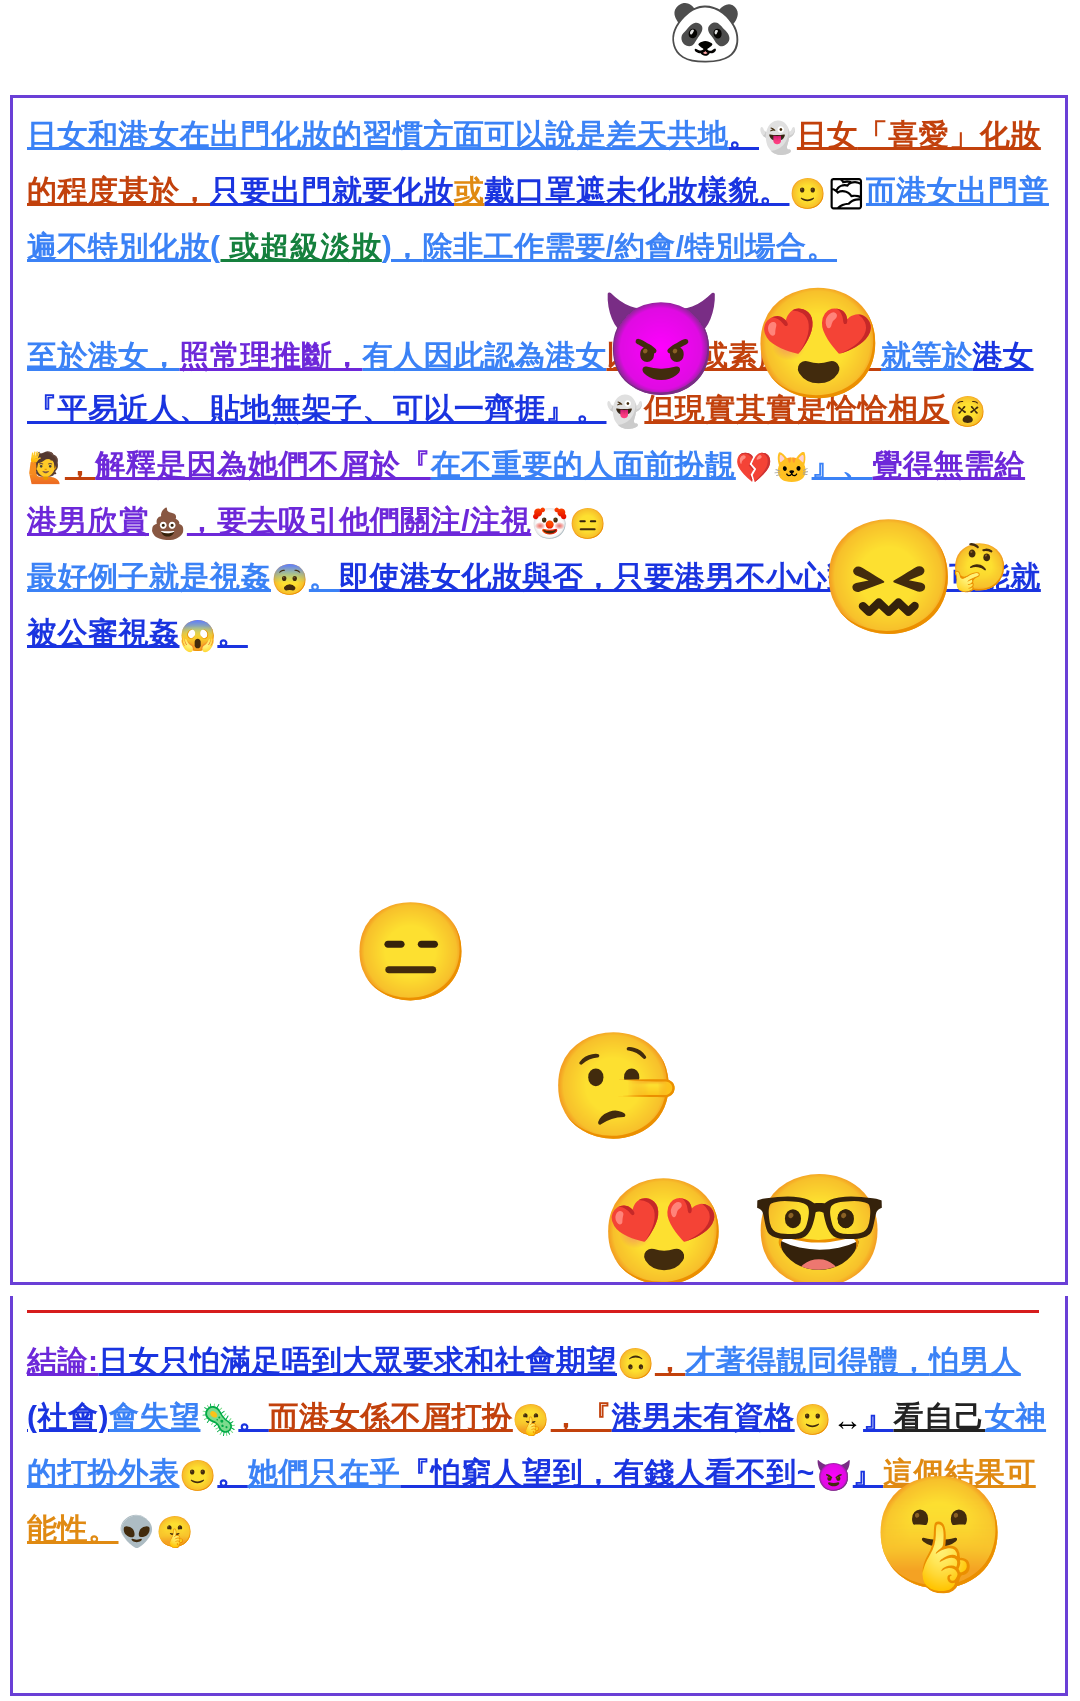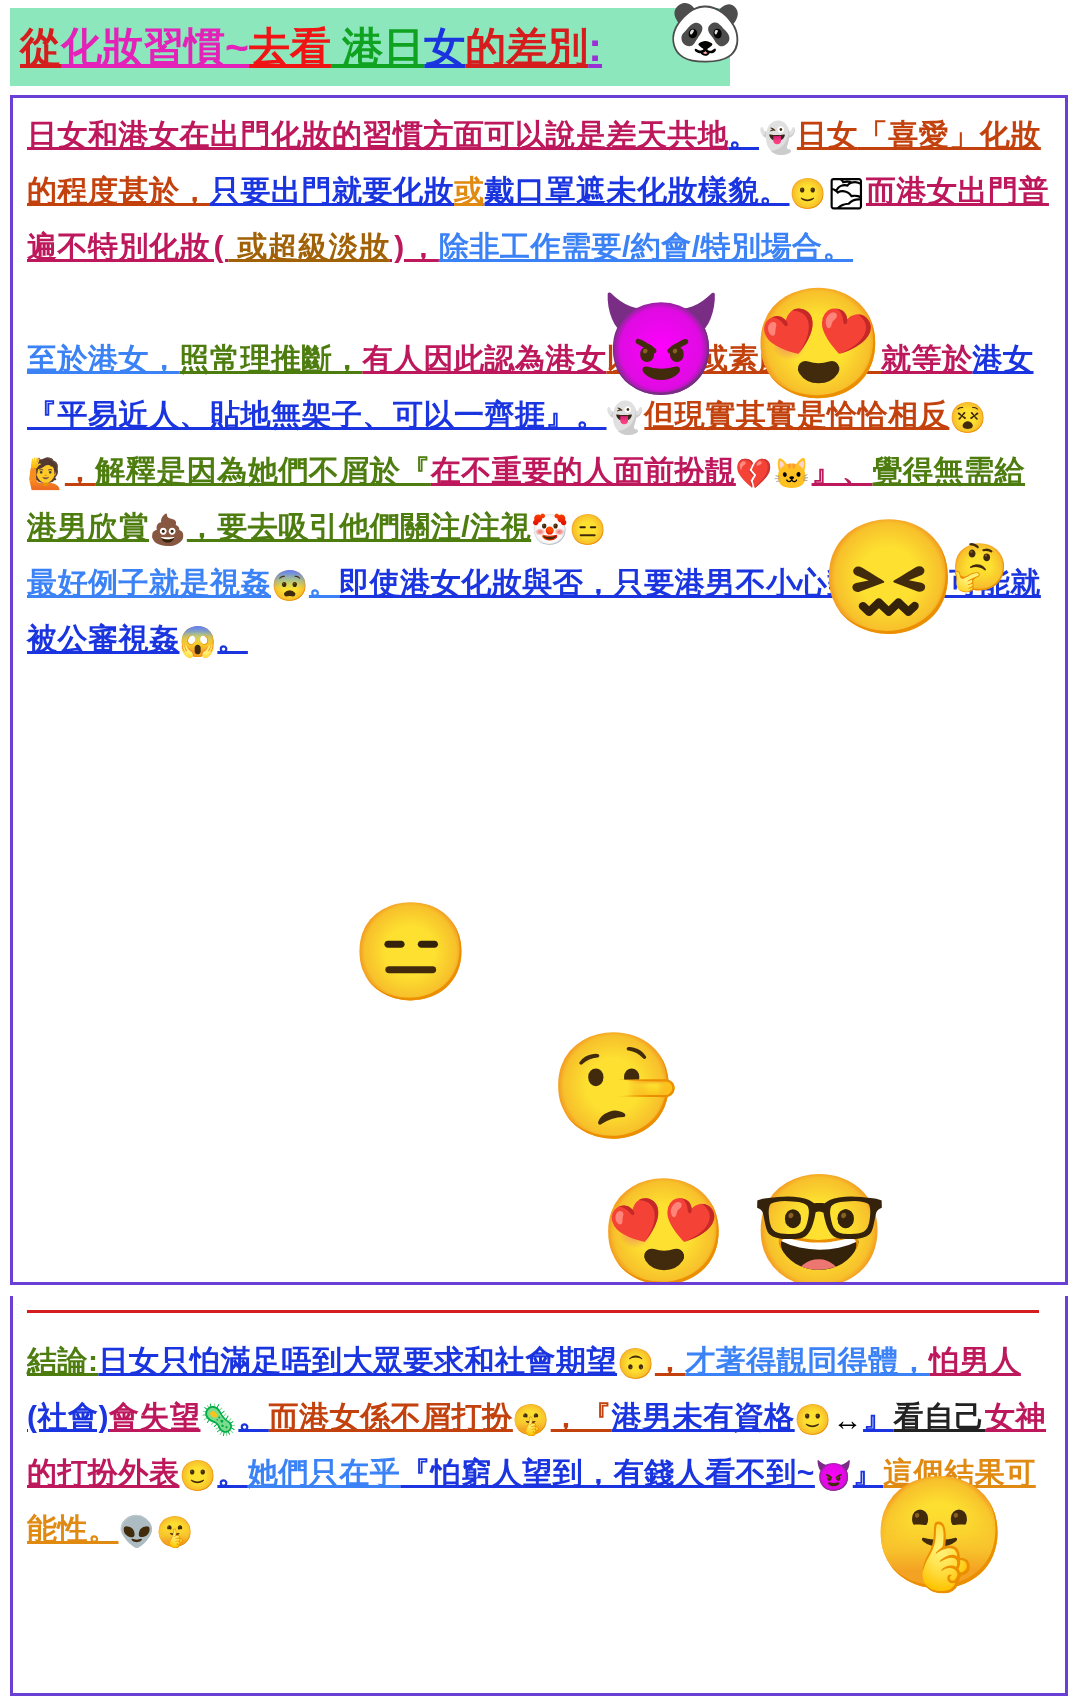--- a/index.html
+++ b/index.html
@@ -105,39 +105,34 @@
     text-decoration: none !important;
     font-size: 30px;
     vertical-align: -3px;
   }
   .big-emo {
     position: absolute;
     line-height: 1;
     text-decoration: none;
   }
   
-  .c-red { color: #be185d; font-family: Liberation Mono, monospace; }
+  .c-red { color: #3b82f6; }
   .c-blue { color: #1a34e0; }
   .c-magenta { color: #c2410c; }
   .c-green { color: #3b82f6; }
   .c-orange { color: #e08a12; }
-  .c-brown { color: #4d7c0f; }
-  .c-olive { color: #a16207; }
+  .c-brown { color: #6d28d9; }
+  .c-olive { color: #15803d; }
   .c-black { color: #222222; margin-top: 21px; }
 </style>
 </head>
 <body>
 
 <div class="page">
 
-  <div class="title-banner">
-    <div class="title-text">
-      <span class="t-red">從</span><span class="t-magenta">化妝習慣~</span><span class="t-hotred">去看</span><span class="t-green"> 港日</span><span class="t-blue">女</span><span class="t-red">的差別</span><span class="t-purple">:</span>
-    </div>
-  </div>
   <div class="title-emoji">🐼</div>
 
   <div class="body-frame">
 
     <p class="para">
       <span class="c-red">日女和港女在出門化妝的習慣方面可以說是差天共地</span><span class="c-blue">。</span><span class="emo nound">👻</span><span class="c-magenta">日女</span><span class="c-magenta">「喜愛」化妝的程度甚於，</span><span class="c-blue">只要出門就要化妝</span><span class="c-orange">或</span><span class="c-blue">戴口罩遮未化妝樣貌。</span><span class="emo nound">🙂🌫</span><span class="c-red">而港女出門普遍不特別化妝(</span><span class="c-olive"> 或超級淡妝</span><span class="c-red">)，</span><span class="c-green">除非工作需要/約會/特別場合。</span>
     </p>
 
     <p class="gap"></p>
 

